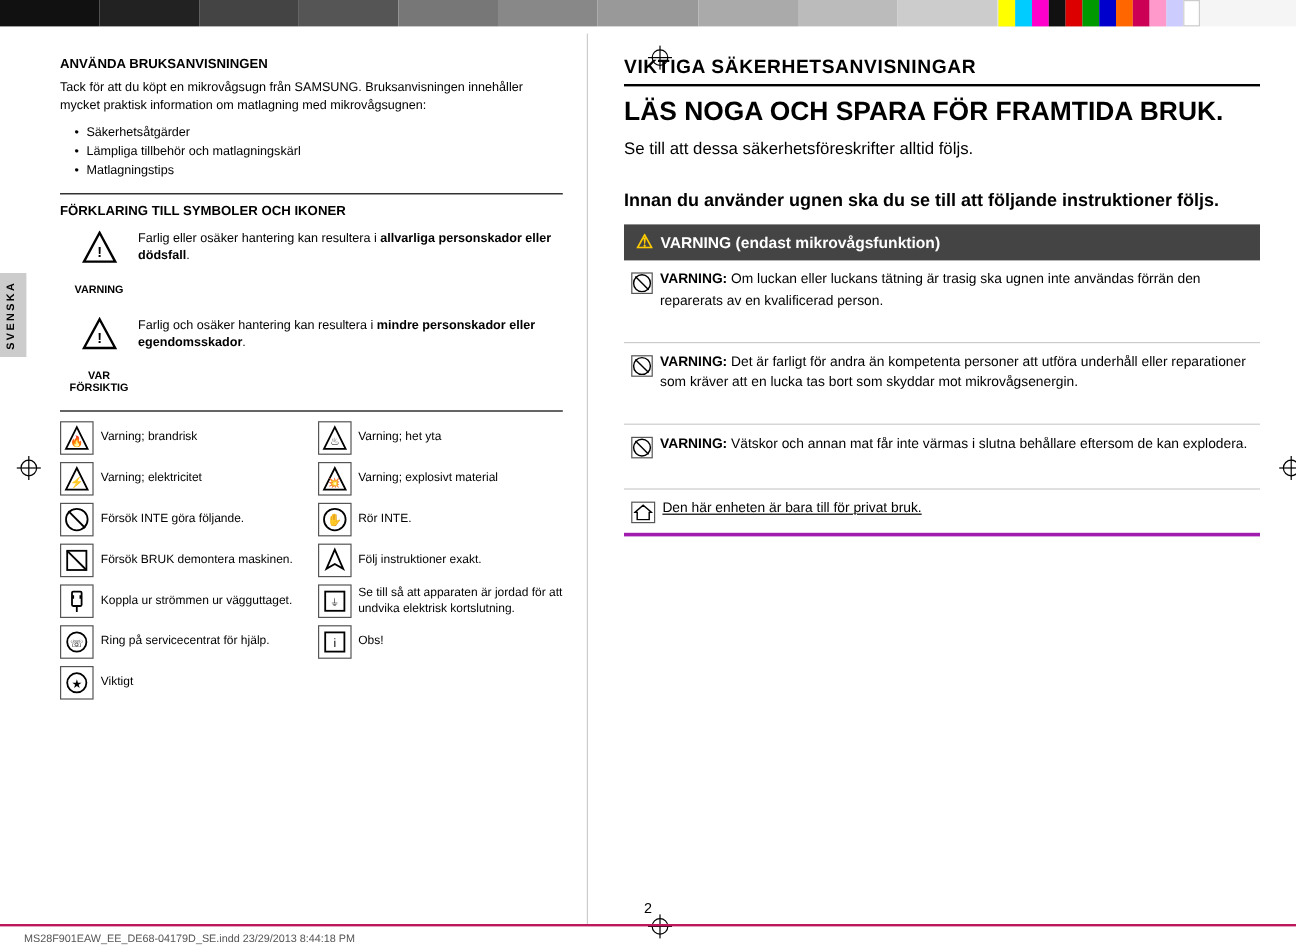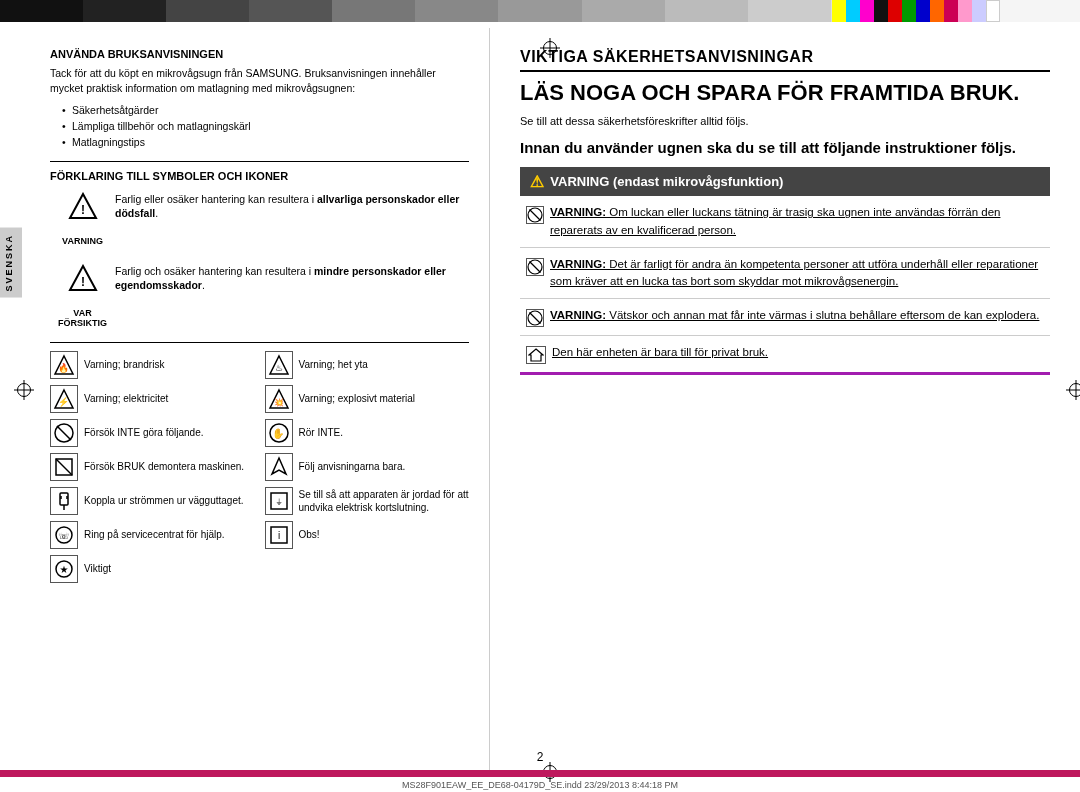--- a/index.html
+++ b/index.html
@@ -231,23 +231,23 @@
     }
 
     .subtitle-large {
       font-size: 22px;
       font-weight: bold;
       line-height: 1.2;
       margin-bottom: 8px;
     }
 
     .subtitle-medium {
-      font-size: 11px;
+      font-size: 14px;
       line-height: 1.4;
-      margin-bottom: 8px;
+      margin-bottom: 24px;
     }
 
     .subtitle-bold {
       font-size: 15px;
       font-weight: bold;
       line-height: 1.3;
       margin-bottom: 10px;
     }
 
     .warning-banner {
@@ -261,27 +261,26 @@
       align-items: center;
       gap: 6px;
     }
     .warning-banner .tri {
       color: #ffcc00;
       font-size: 16px;
     }
 
     .warning-item {
       border-bottom: 1px solid #ccc;
-      padding: 8px 0 8px 6px;
+      padding: 8px 0 25px 6px;
       font-size: 11.5px;
       line-height: 1.5;
       display: flex;
       align-items: flex-start;
       gap: 6px;
-      text-decoration: underline;
     }
 
     .warning-item .no-icon {
       width: 18px;
       height: 18px;
       border: 1px solid #555;
       flex-shrink: 0;
       margin-top: 2px;
       display: flex;
       align-items: center;
@@ -324,24 +323,24 @@
     }
 
     
     .footer {
       position: absolute;
       bottom: 0;
       left: 0;
       right: 0;
       height: 22px;
       display: flex;
-      justify-content: center;
+      justify-content: flex-start;
       align-items: center;
       padding: 0 20px;
-      border-top: 7px solid #be185d;
+      border-top: 2px solid #be185d;
       font-size: 9px;
       color: #555;
     }
   </style>
 </head>
 <body>
 
 <div class="color-bar-top">
   <div class="color-swatch" style="background:#111"></div>
   <div class="color-swatch" style="background:#222"></div>
@@ -499,21 +498,21 @@
           </div>
           <span>Försök BRUK demontera maskinen.</span>
         </div>
         <div class="icon-item">
           <div class="icon-box">
             <svg viewBox="0 0 22 22" xmlns="http://www.w3.org/2000/svg">
               <polygon points="11,2 18,18 11,14 4,18" fill="none" stroke="#000" stroke-width="1.5"></polygon>
               <polygon points="11,6 11,6" fill="#000"></polygon>
             </svg>
           </div>
-          <span>Följ anvisningarna bara.</span>
+          <span>Följ instruktioner exakt.</span>
         </div>
 
         <div class="icon-item">
           <div class="icon-box">
             <svg viewBox="0 0 22 22" xmlns="http://www.w3.org/2000/svg">
               <rect x="7" y="3" width="8" height="12" rx="1" fill="none" stroke="#000" stroke-width="1.5"></rect>
               <line x1="11" y1="15" x2="11" y2="20" stroke="#000" stroke-width="1.5"></line>
               <line x1="8" y1="6" x2="8" y2="9" stroke="#000" stroke-width="1.5"></line>
               <line x1="14" y1="6" x2="14" y2="9" stroke="#000" stroke-width="1.5"></line>
             </svg>

